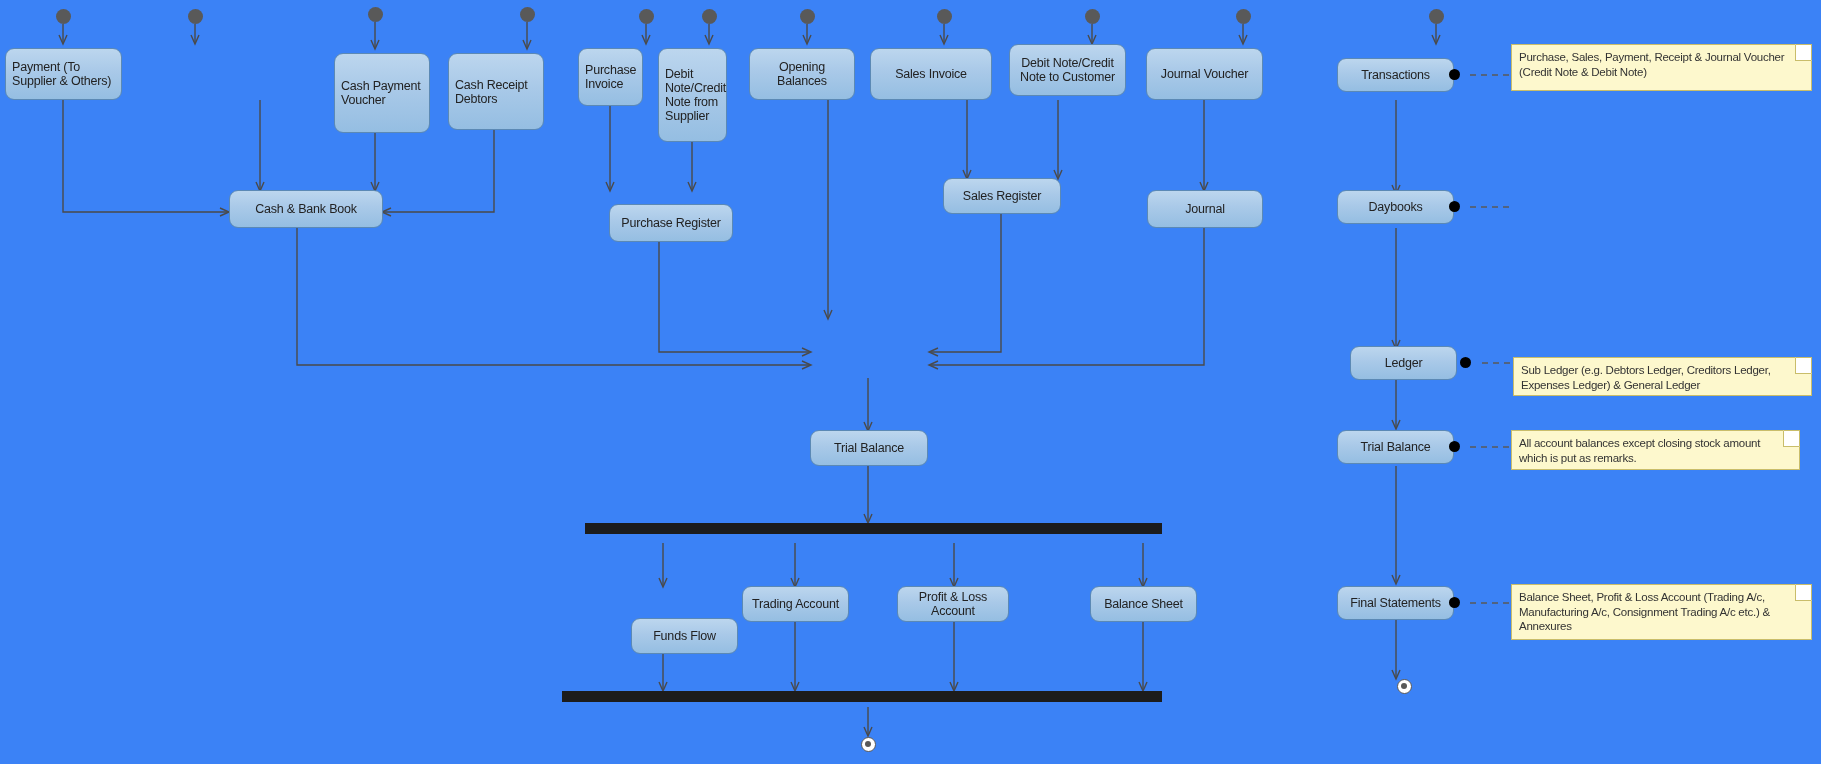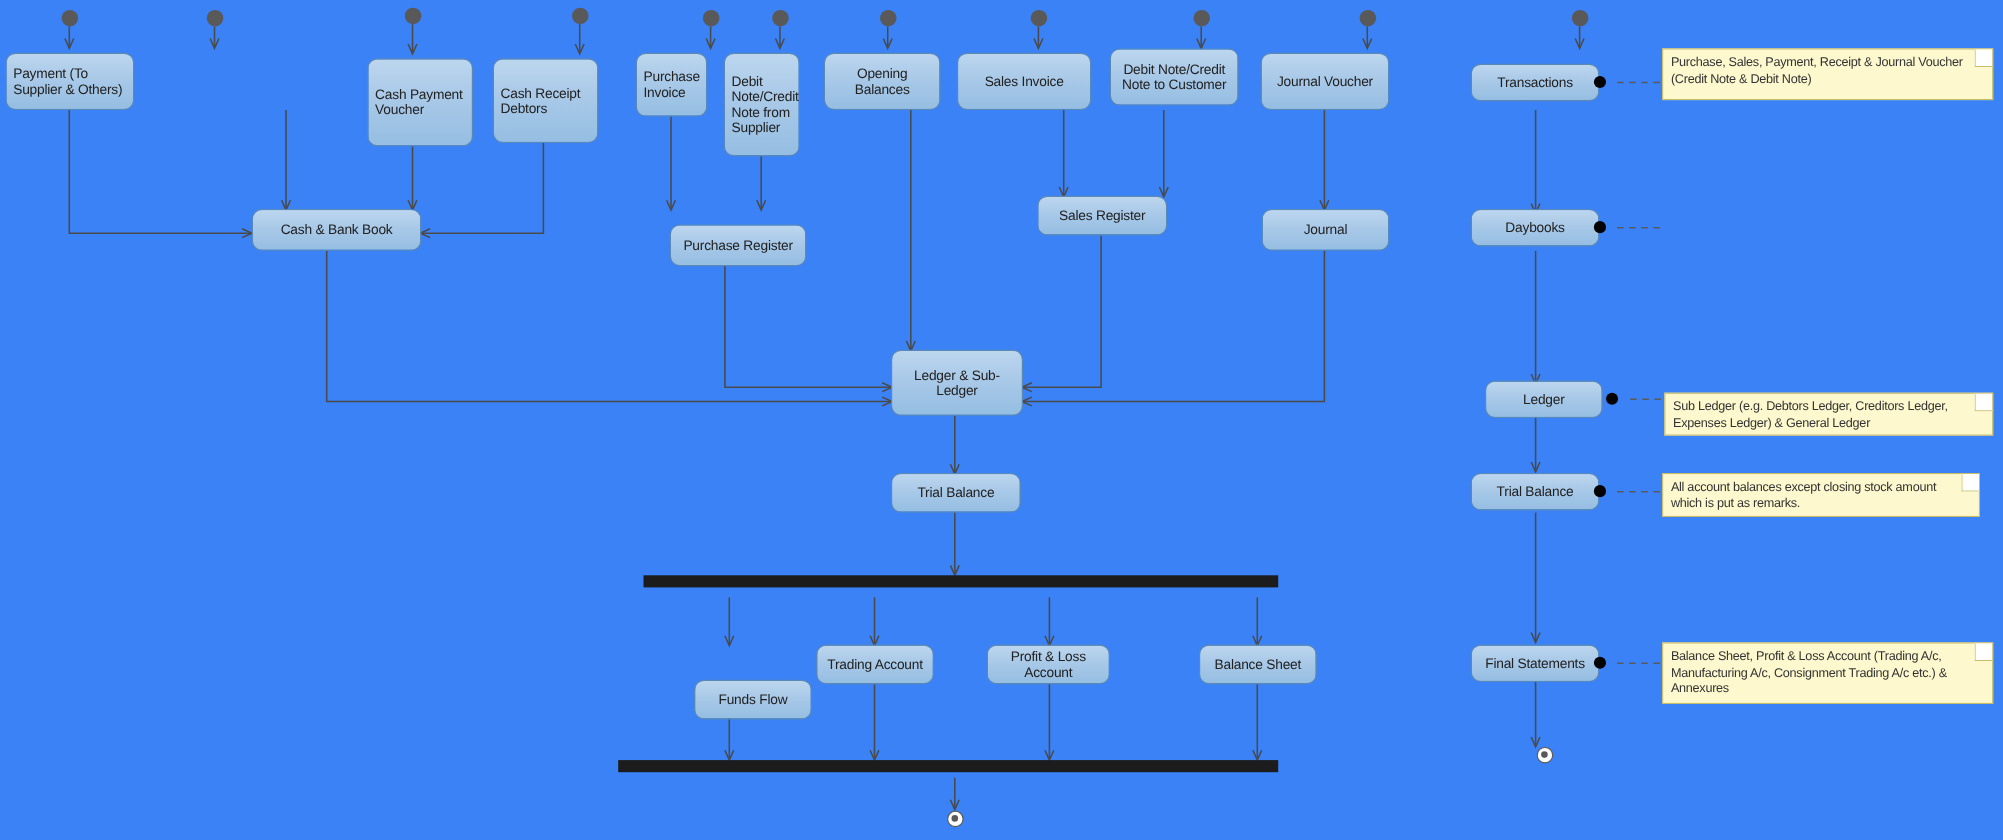--- a/index.html
+++ b/index.html
@@ -237,21 +237,20 @@
   <div class="node" style="left:1146px;top:48px;  width:117px; height:52px;">Journal Voucher</div>
 
   <div class="node" style="left:229px; top:190px; width:154px; height:38px;">Cash &amp; Bank Book</div>
 
   <div class="node" style="left:609px; top:190px; width:124px; height:38px;margin-top:14px;">Purchase Register</div>
 
   <div class="node" style="left:943px; top:178px; width:118px; height:36px;">Sales Register</div>
 
   <div class="node" style="left:1147px;top:190px; width:116px; height:38px;">Journal</div>
 
-  <div class="node" style="left:810px; top:318px; width:120px; height:60px;">Ledger &amp; Sub-Ledger</div>
 
   <div class="node" style="left:810px; top:430px; width:118px; height:36px;">Trial Balance</div>
 
   <div class="bar" style="left:585px; top:523px; width:577px;"></div>
   <div class="bar" style="left:562px; top:691px; width:600px;"></div>
 
   <div class="node" style="left:631px; top:586px; width:107px; height:36px;margin-top:32px;">Funds Flow</div>
 
   <div class="node" style="left:742px; top:586px; width:107px; height:36px;">Trading Account</div>
 

